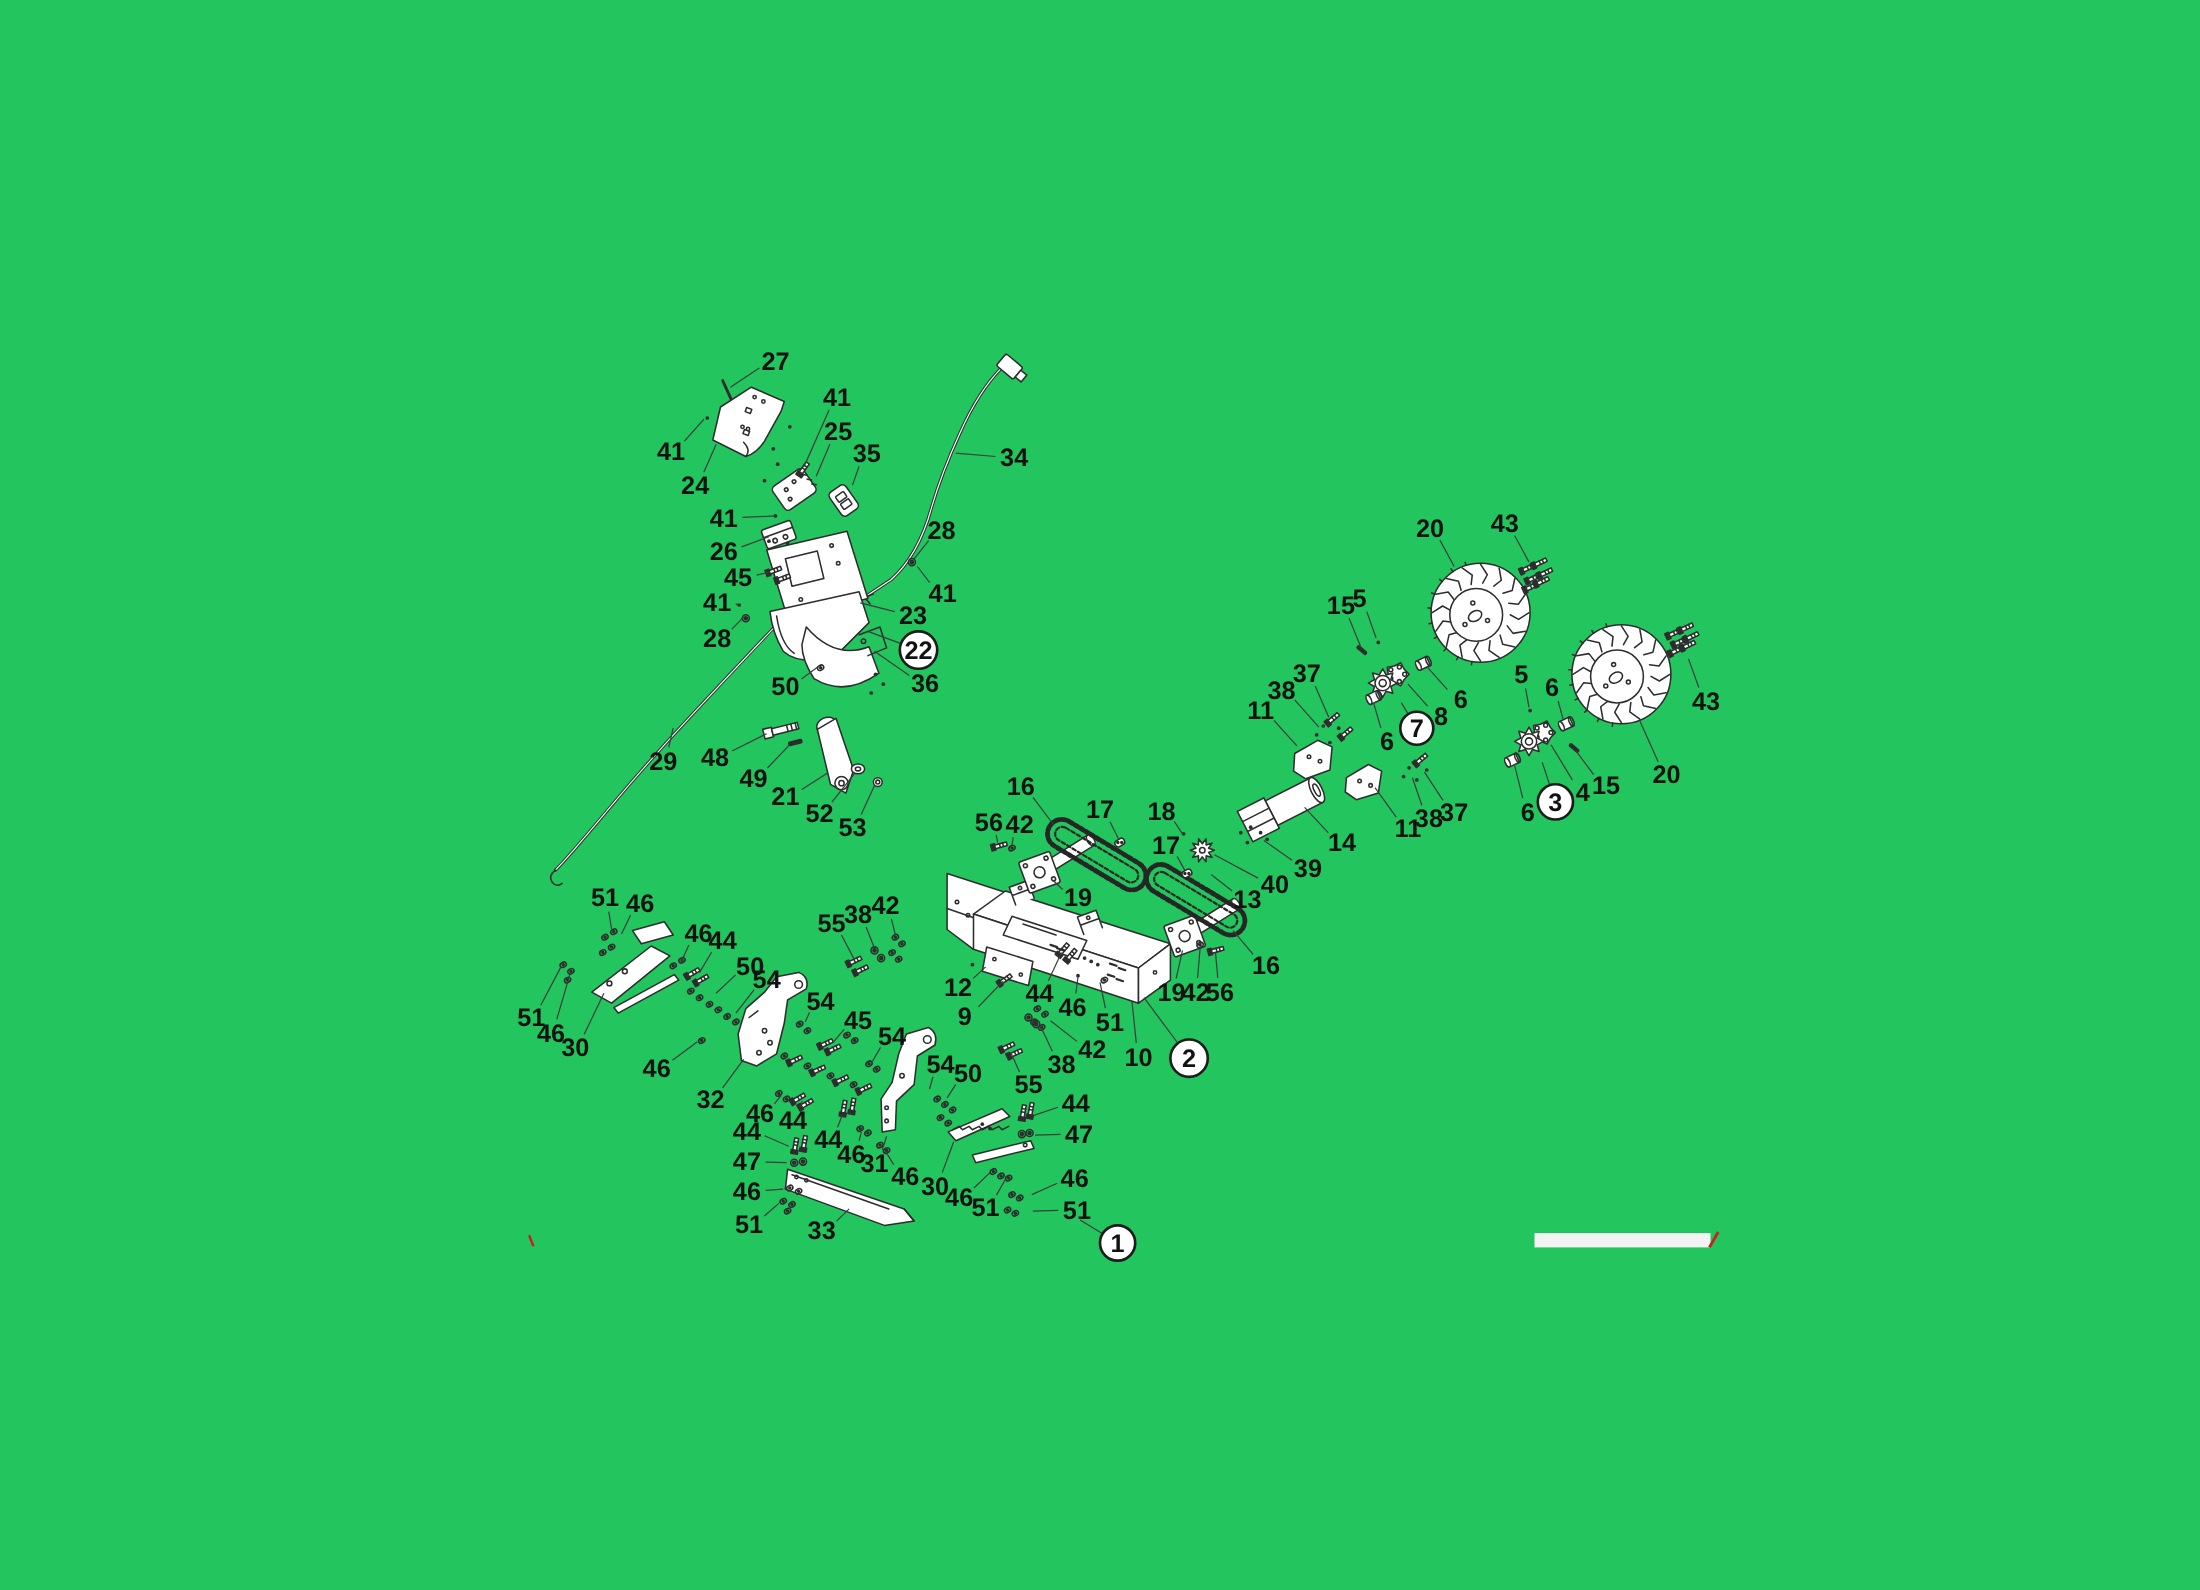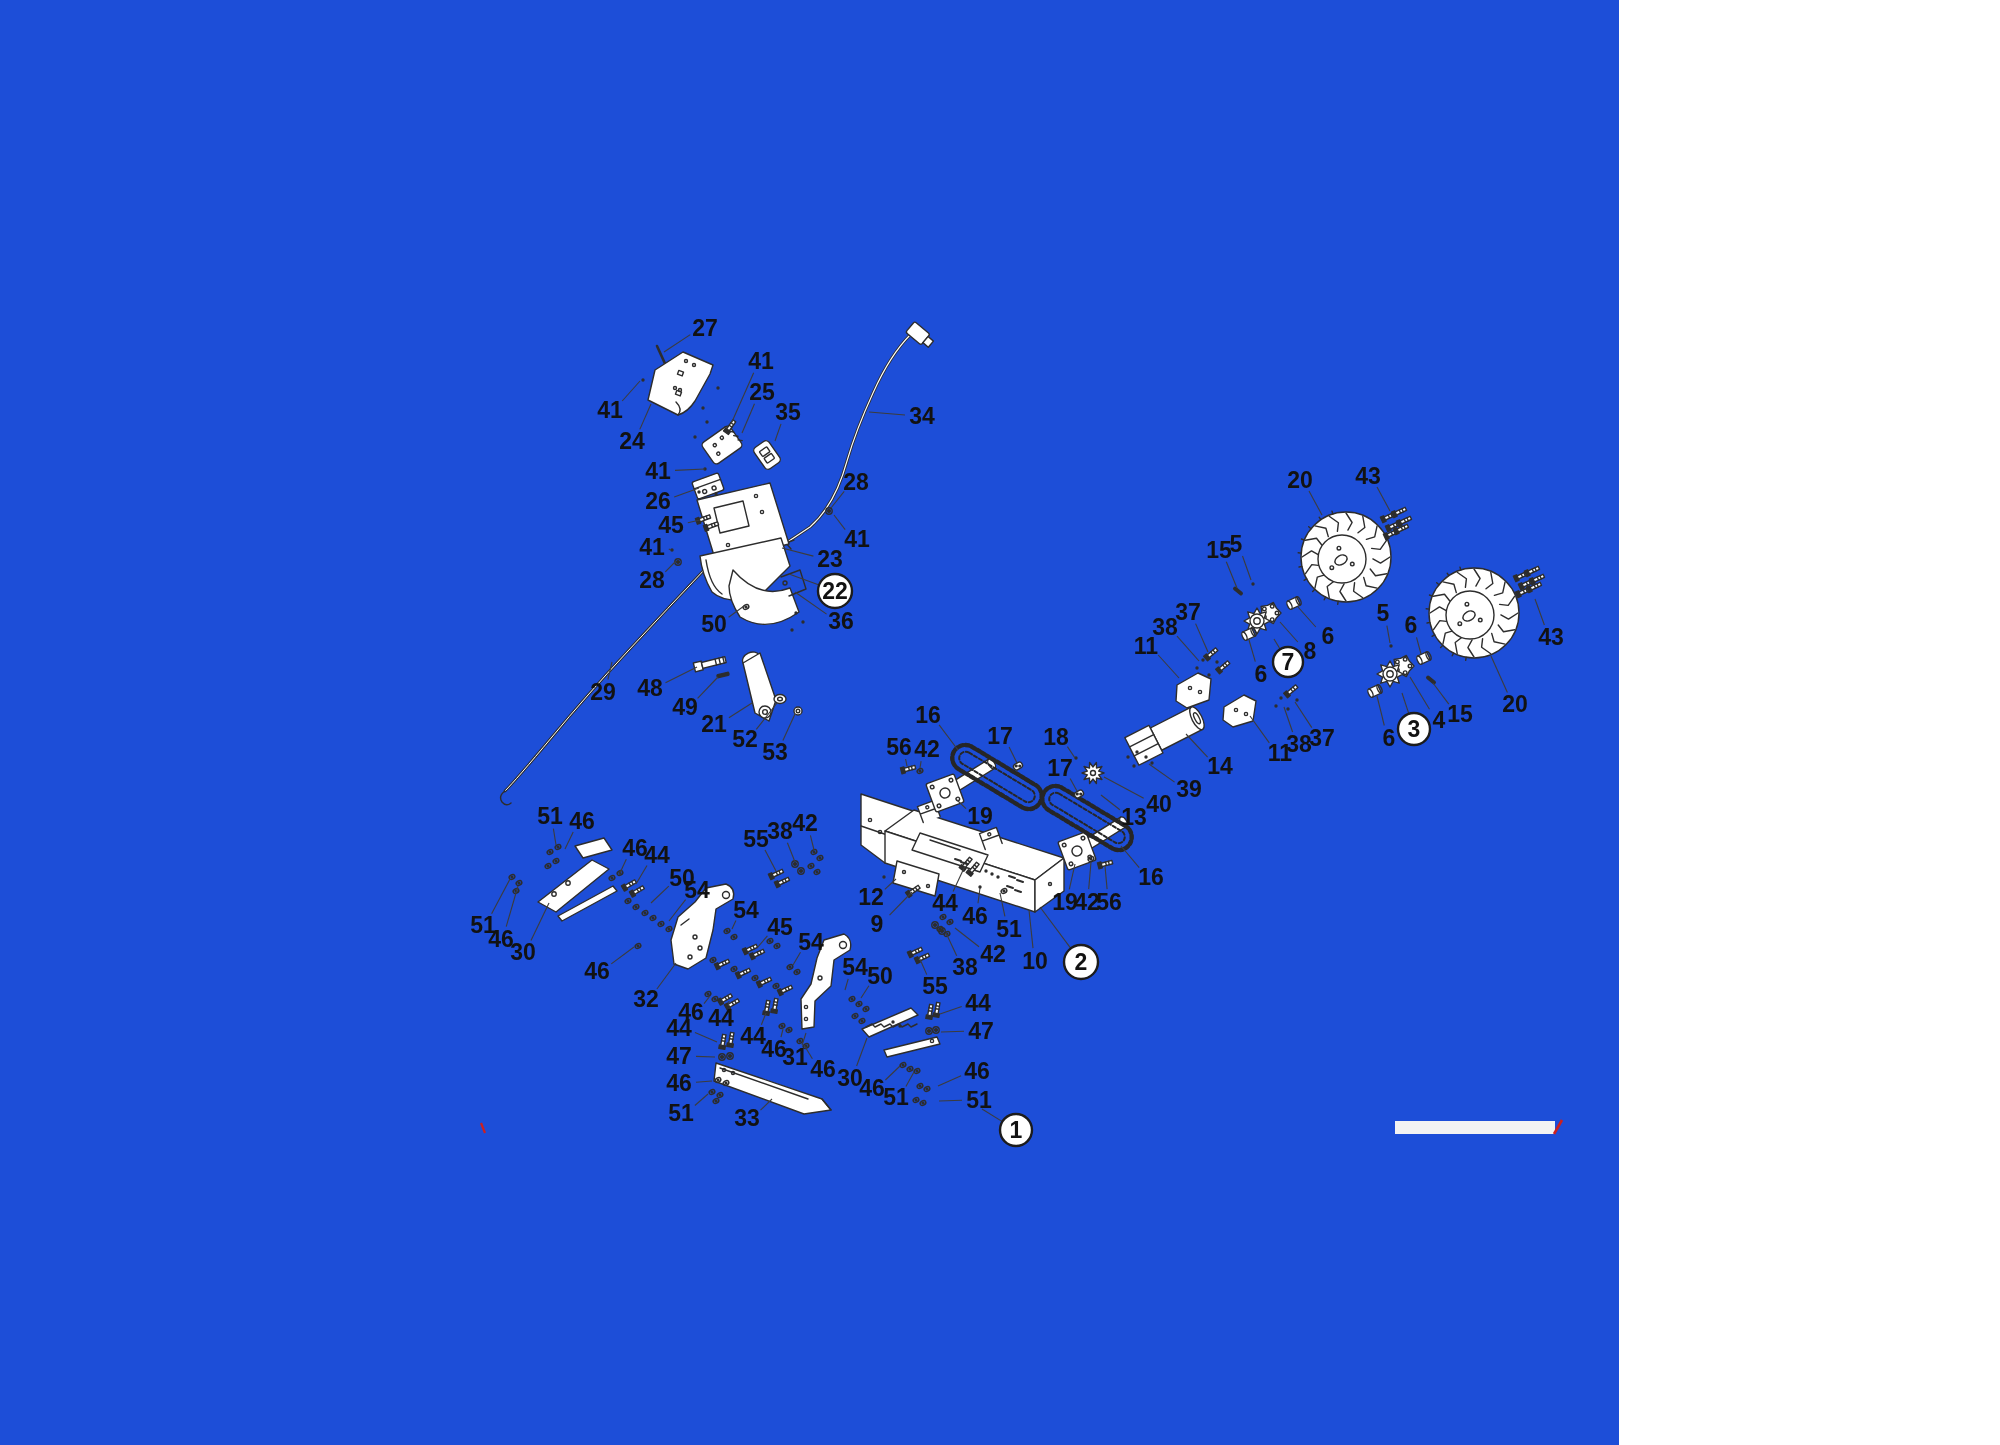--- a/index.html
+++ b/index.html
@@ -1,16 +1,16 @@
 <!DOCTYPE html>
 <html><head>
 <meta charset="utf-8">
 <style>
   html,body{margin:0;padding:0;background:#ffffff;}
-  .canvas{position:relative;width:1619px;height:1445px;background:#1d4ed8;overflow:hidden;
+  .canvas{position:relative;width:2000px;height:1445px;background:#22c55e;overflow:hidden;
           font-family:"Liberation Sans", sans-serif;text-align:center;}
   svg{position:absolute;left:0;top:0;}
   .part-line{stroke:#2d2d2d;fill:none;stroke-width:1.4;stroke-linecap:round;stroke-linejoin:round;}
   .chain-o{fill:none;stroke:#262626;stroke-width:4.4;stroke-dasharray:3.4 2.3;}
   .chain-i{fill:none;stroke:#262626;stroke-width:2;stroke-dasharray:3.4 2.3;}
   .plabel{font:600 23px "Liberation Sans", sans-serif;fill:#121212;text-anchor:middle;}
   .leader{stroke:#3c3c3c;stroke-width:1.1;fill:none;}
   .circ{fill:#ffffff;stroke:#1c1c1c;stroke-width:2.4;}
 </style>
 </head>

